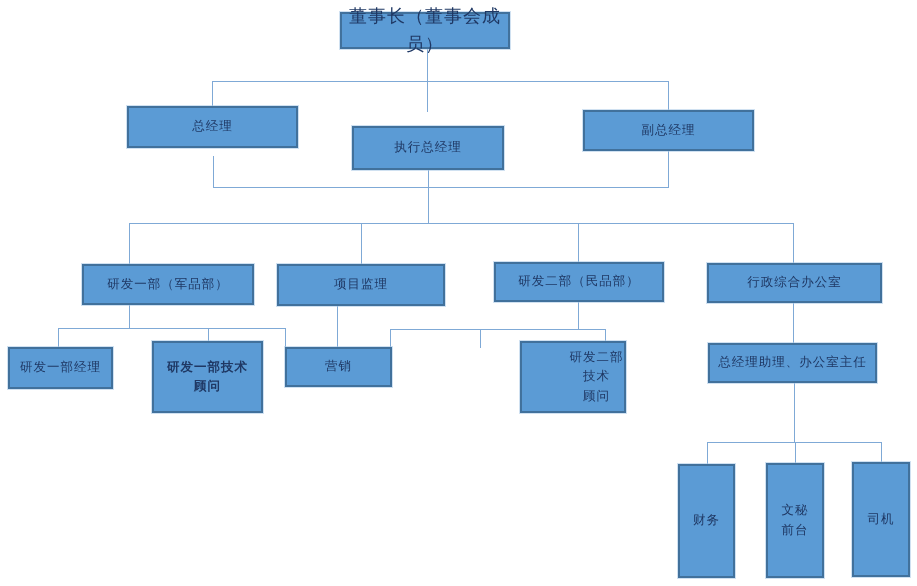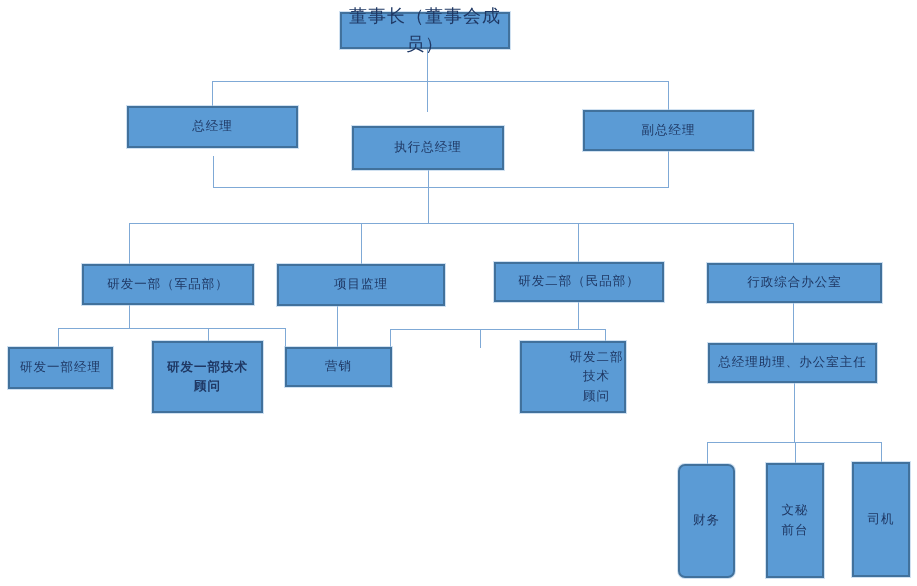--- a/index.html
+++ b/index.html
@@ -78,18 +78,18 @@
   <div class="node" style="left:707px;top:263px;width:175px;height:40px;">行政综合办公室</div>
 
   <div class="node" style="left:8px;top:347px;width:105px;height:42px;">研发一部经理</div>
   <div class="node" style="left:152px;top:341px;width:111px;height:72px;font-weight:bold;">研发一部技术
 顾问</div>
   <div class="node" style="left:285px;top:347px;width:107px;height:40px;">营销</div>
   <div class="node" style="left:520px;top:341px;width:106px;height:72px;padding-left:47px;">研发二部技术
 顾问</div>
   <div class="node" style="left:708px;top:343px;width:169px;height:40px;">总经理助理、办公室主任</div>
 
-  <div class="node" style="left:678px;top:464px;width:57px;height:114px;border-radius:7px;">财务</div>
+  <div class="node" style="left:678px;top:464px;width:57px;height:114px;">财务</div>
   <div class="node" style="left:766px;top:463px;width:58px;height:115px;">文秘
 前台</div>
   <div class="node" style="left:852px;top:462px;width:58px;height:115px;">司机</div>
 
 </div>
 
 </body></html>

